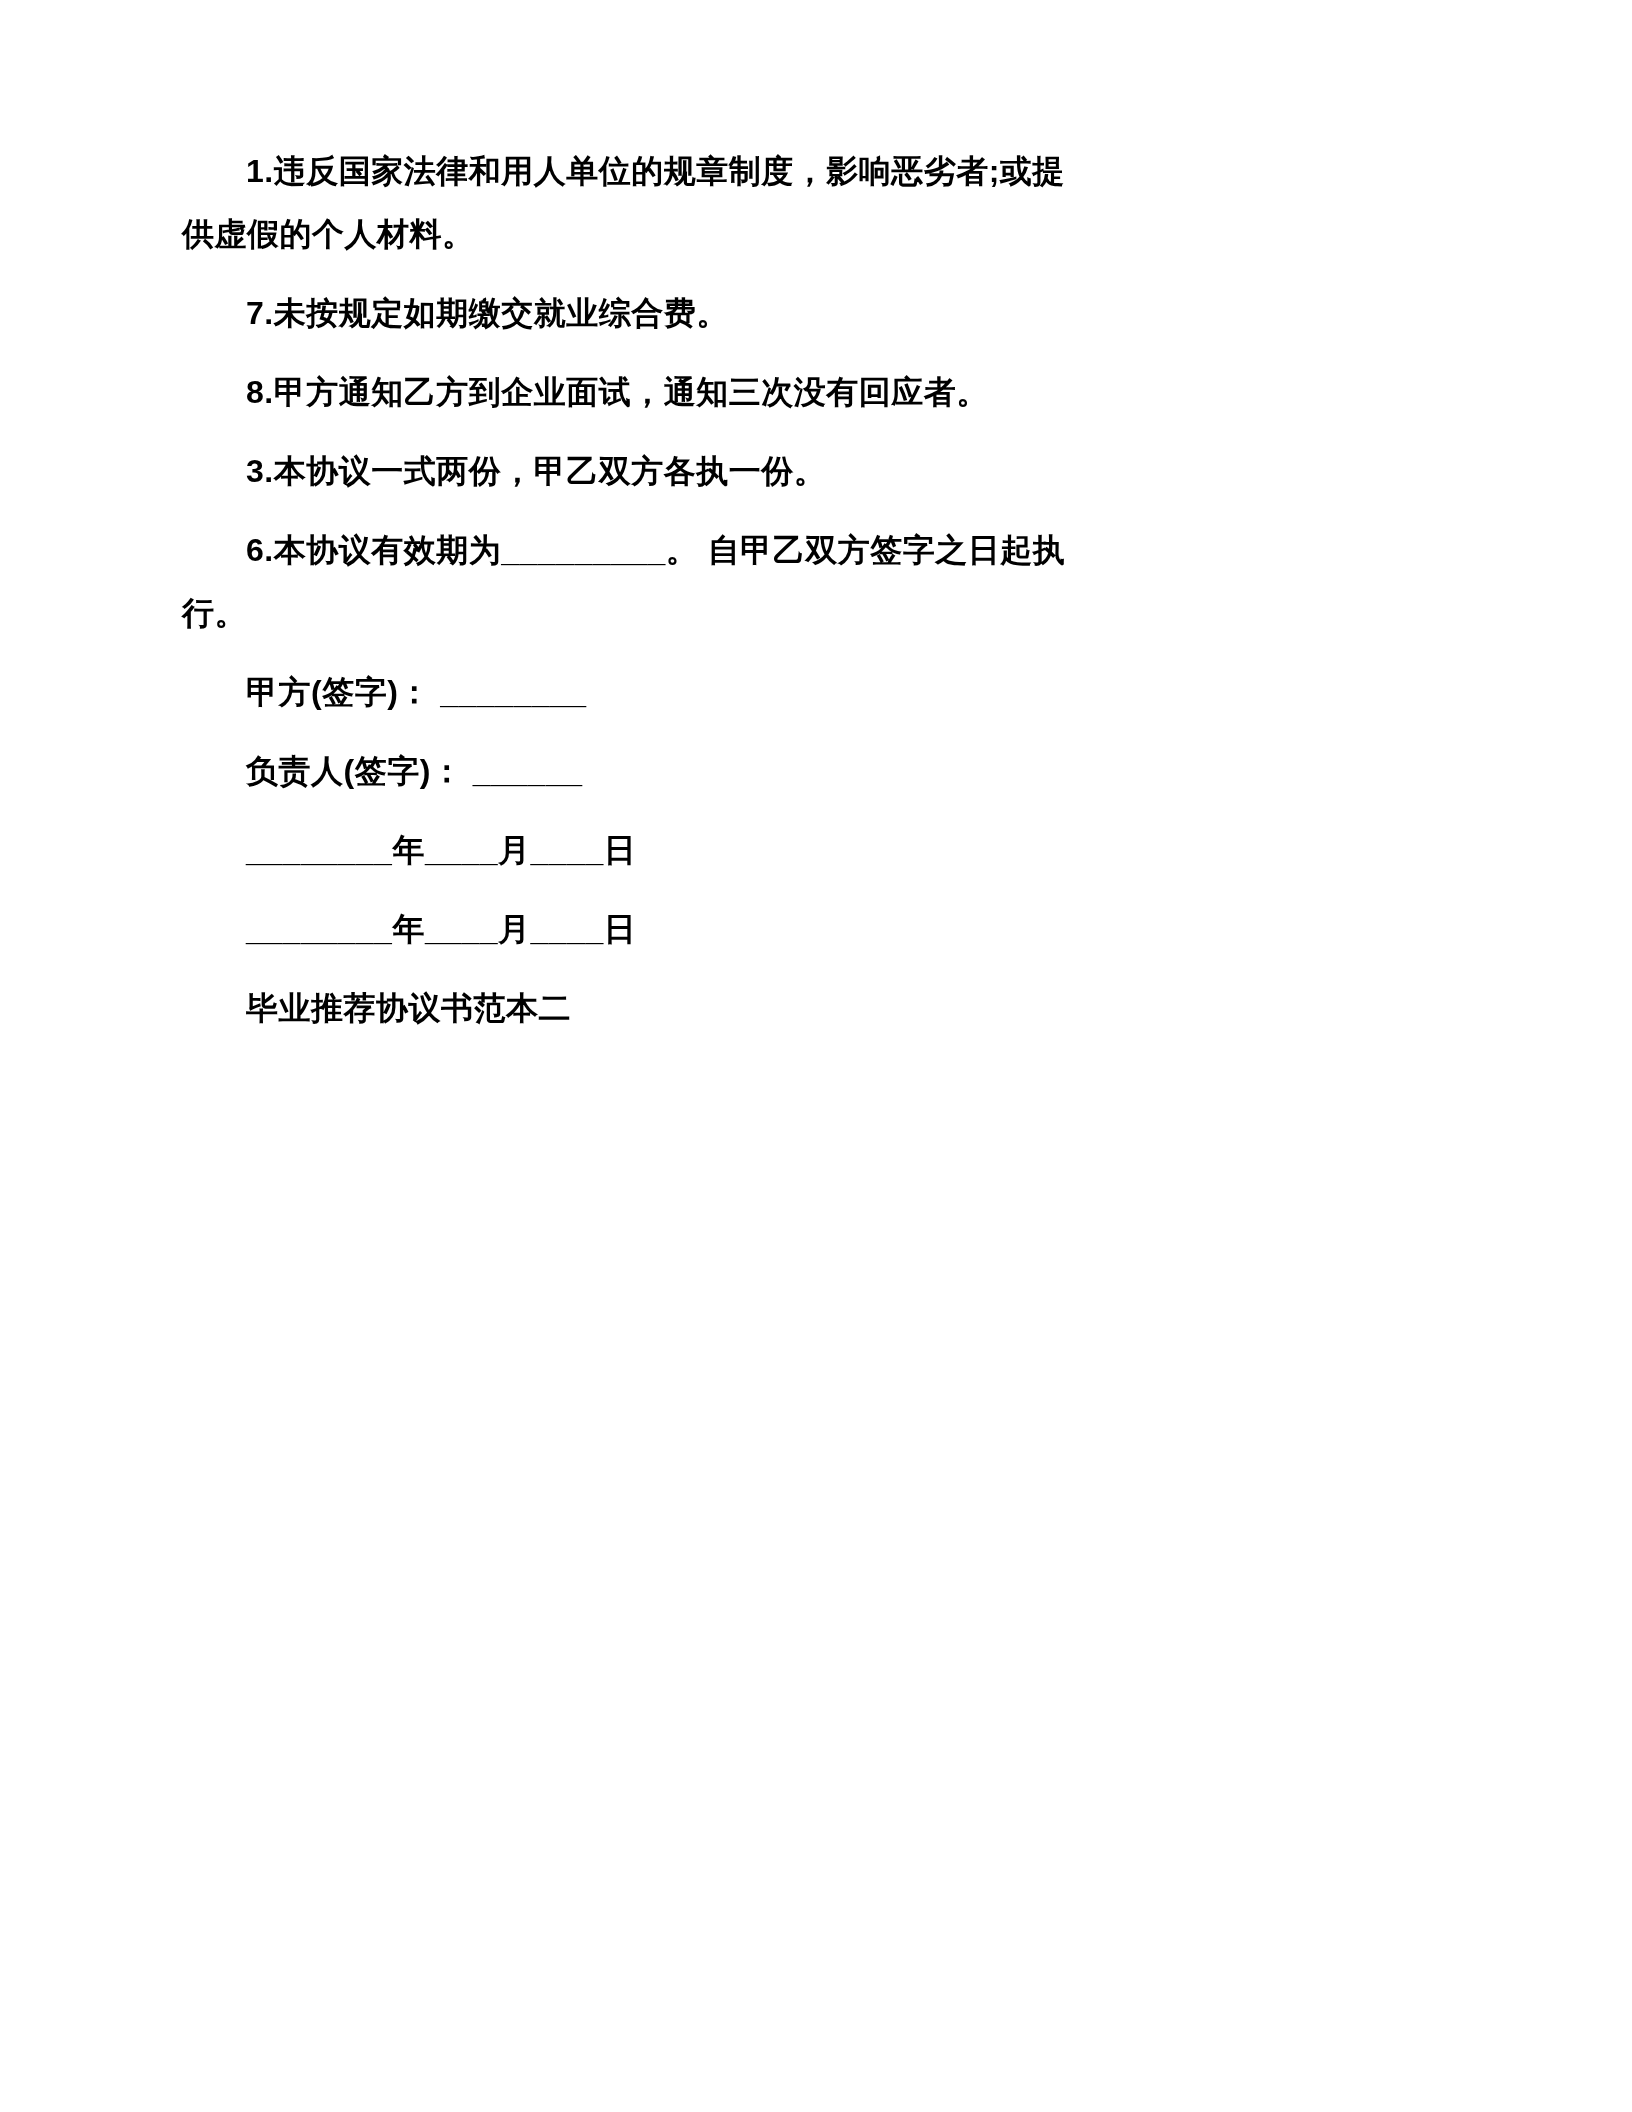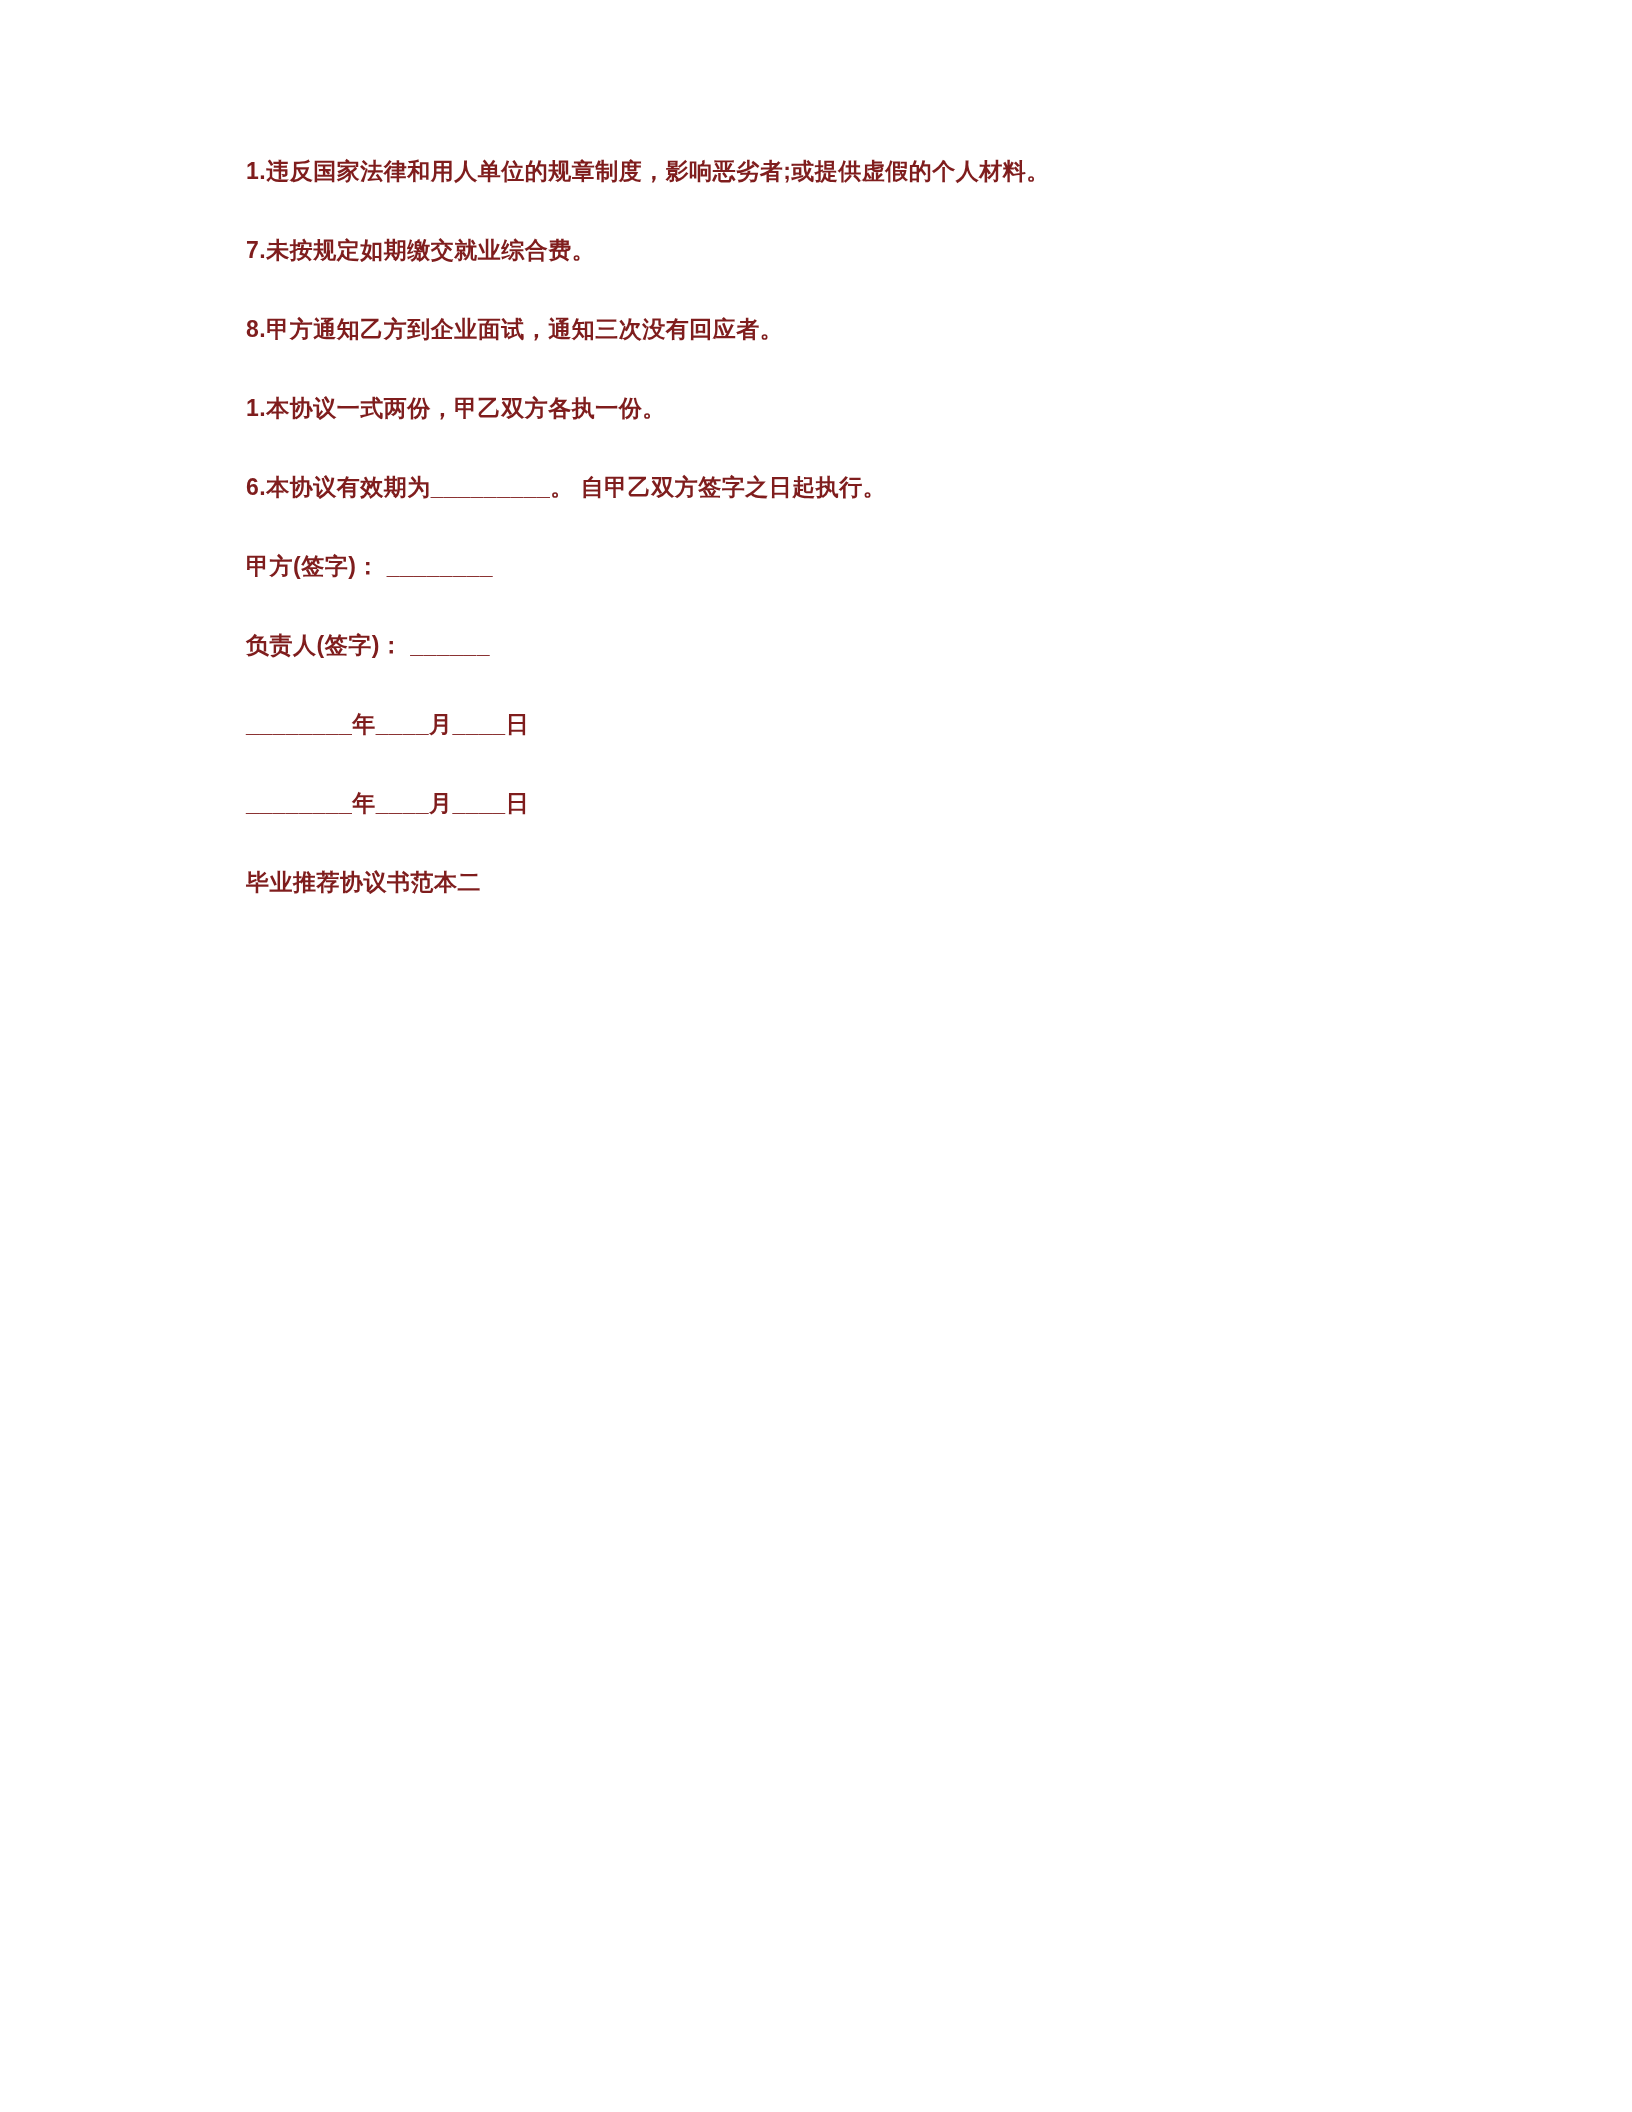--- a/index.html
+++ b/index.html
@@ -14,38 +14,38 @@
     background: #ffffff;
     box-sizing: border-box;
     padding: 140px 540px 100px 182px;
     font-family: "Liberation Sans", "DejaVu Sans", sans-serif;
   }
   .content {
     width: 908px;
   }
   .para {
     margin: 0 0 16px 0;
-    font-size: 23px;
+    font-size: 32px;
     line-height: 63px;
     font-weight: 600;
-    color: #7f1d1d;
+    color: #000000;
     text-indent: 64px;
     letter-spacing: 0.5px;
     word-break: break-all;
   }
 </style>
 </head>
 <body>
 
 <div class="page">
   <div class="content" id="content">
       <p class="para">1.违反国家法律和用人单位的规章制度，影响恶劣者;或提供虚假的个人材料。</p>
       <p class="para">7.未按规定如期缴交就业综合费。</p>
       <p class="para">8.甲方通知乙方到企业面试，通知三次没有回应者。</p>
-      <p class="para">1.本协议一式两份，甲乙双方各执一份。</p>
+      <p class="para">3.本协议一式两份，甲乙双方各执一份。</p>
       <p class="para">6.本协议有效期为_________。 自甲乙双方签字之日起执行。</p>
       <p class="para">甲方(签字)： ________</p>
       <p class="para">负责人(签字)： ______</p>
       <p class="para">________年____月____日</p>
       <p class="para">________年____月____日</p>
       <p class="para">毕业推荐协议书范本二</p>
     </div>
 </div>
 
 </body></html>

